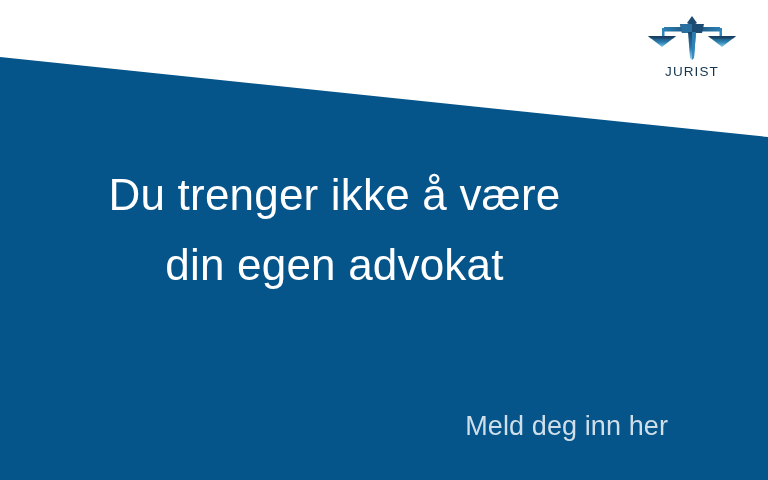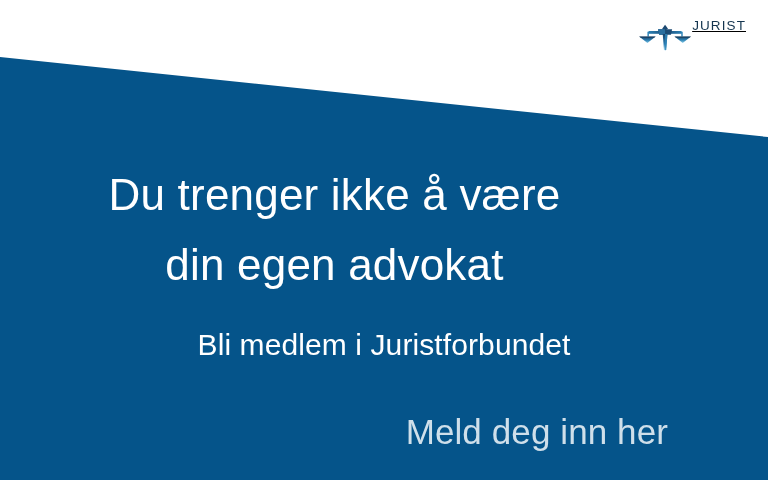--- a/index.html
+++ b/index.html
@@ -32,22 +32,22 @@
     height: 480px;
   }
 
   
   .logo {
     position: absolute;
     top: 14px;
     right: 22px;
     width: 108px;
     display: flex;
-    align-items: flex-start;
-    text-decoration: underline;
+    flex-direction: column;
+    align-items: center;
   }
   .logo-mark {
     width: 92px;
     height: 46px;
     display: block;
   }
   .logo-wordmark {
     margin-top: 4px;
     text-align: center;
     line-height: 1.18;
@@ -101,21 +101,21 @@
     letter-spacing: 0.1px;
   }
 
   .cta {
     position: absolute;
     right: 100px;
     top: 410px;
     color: #cfdfea;
     font-family: "Liberation Sans", sans-serif;
     font-weight: 400;
-    font-size: 35px;
+    font-size: 27px;
     line-height: 1.25;
     letter-spacing: 0.1px;
     text-decoration: none;
     cursor: pointer;
     white-space: nowrap;
   }
 </style>
 </head>
 <body>
 
@@ -180,18 +180,17 @@
     </div>
   </div>
 
   <div class="content">
 
     <div class="headline">
       <span class="hl-line">Du trenger ikke å være</span>
       <span class="hl-line">din egen advokat</span>
     </div>
 
-    <div class="subtitle">Bli medlem i Juristforbundet</div>
 
     <a class="cta" href="#">Meld deg inn her</a>
 
   </div>
 </div>
 
 </body></html>

